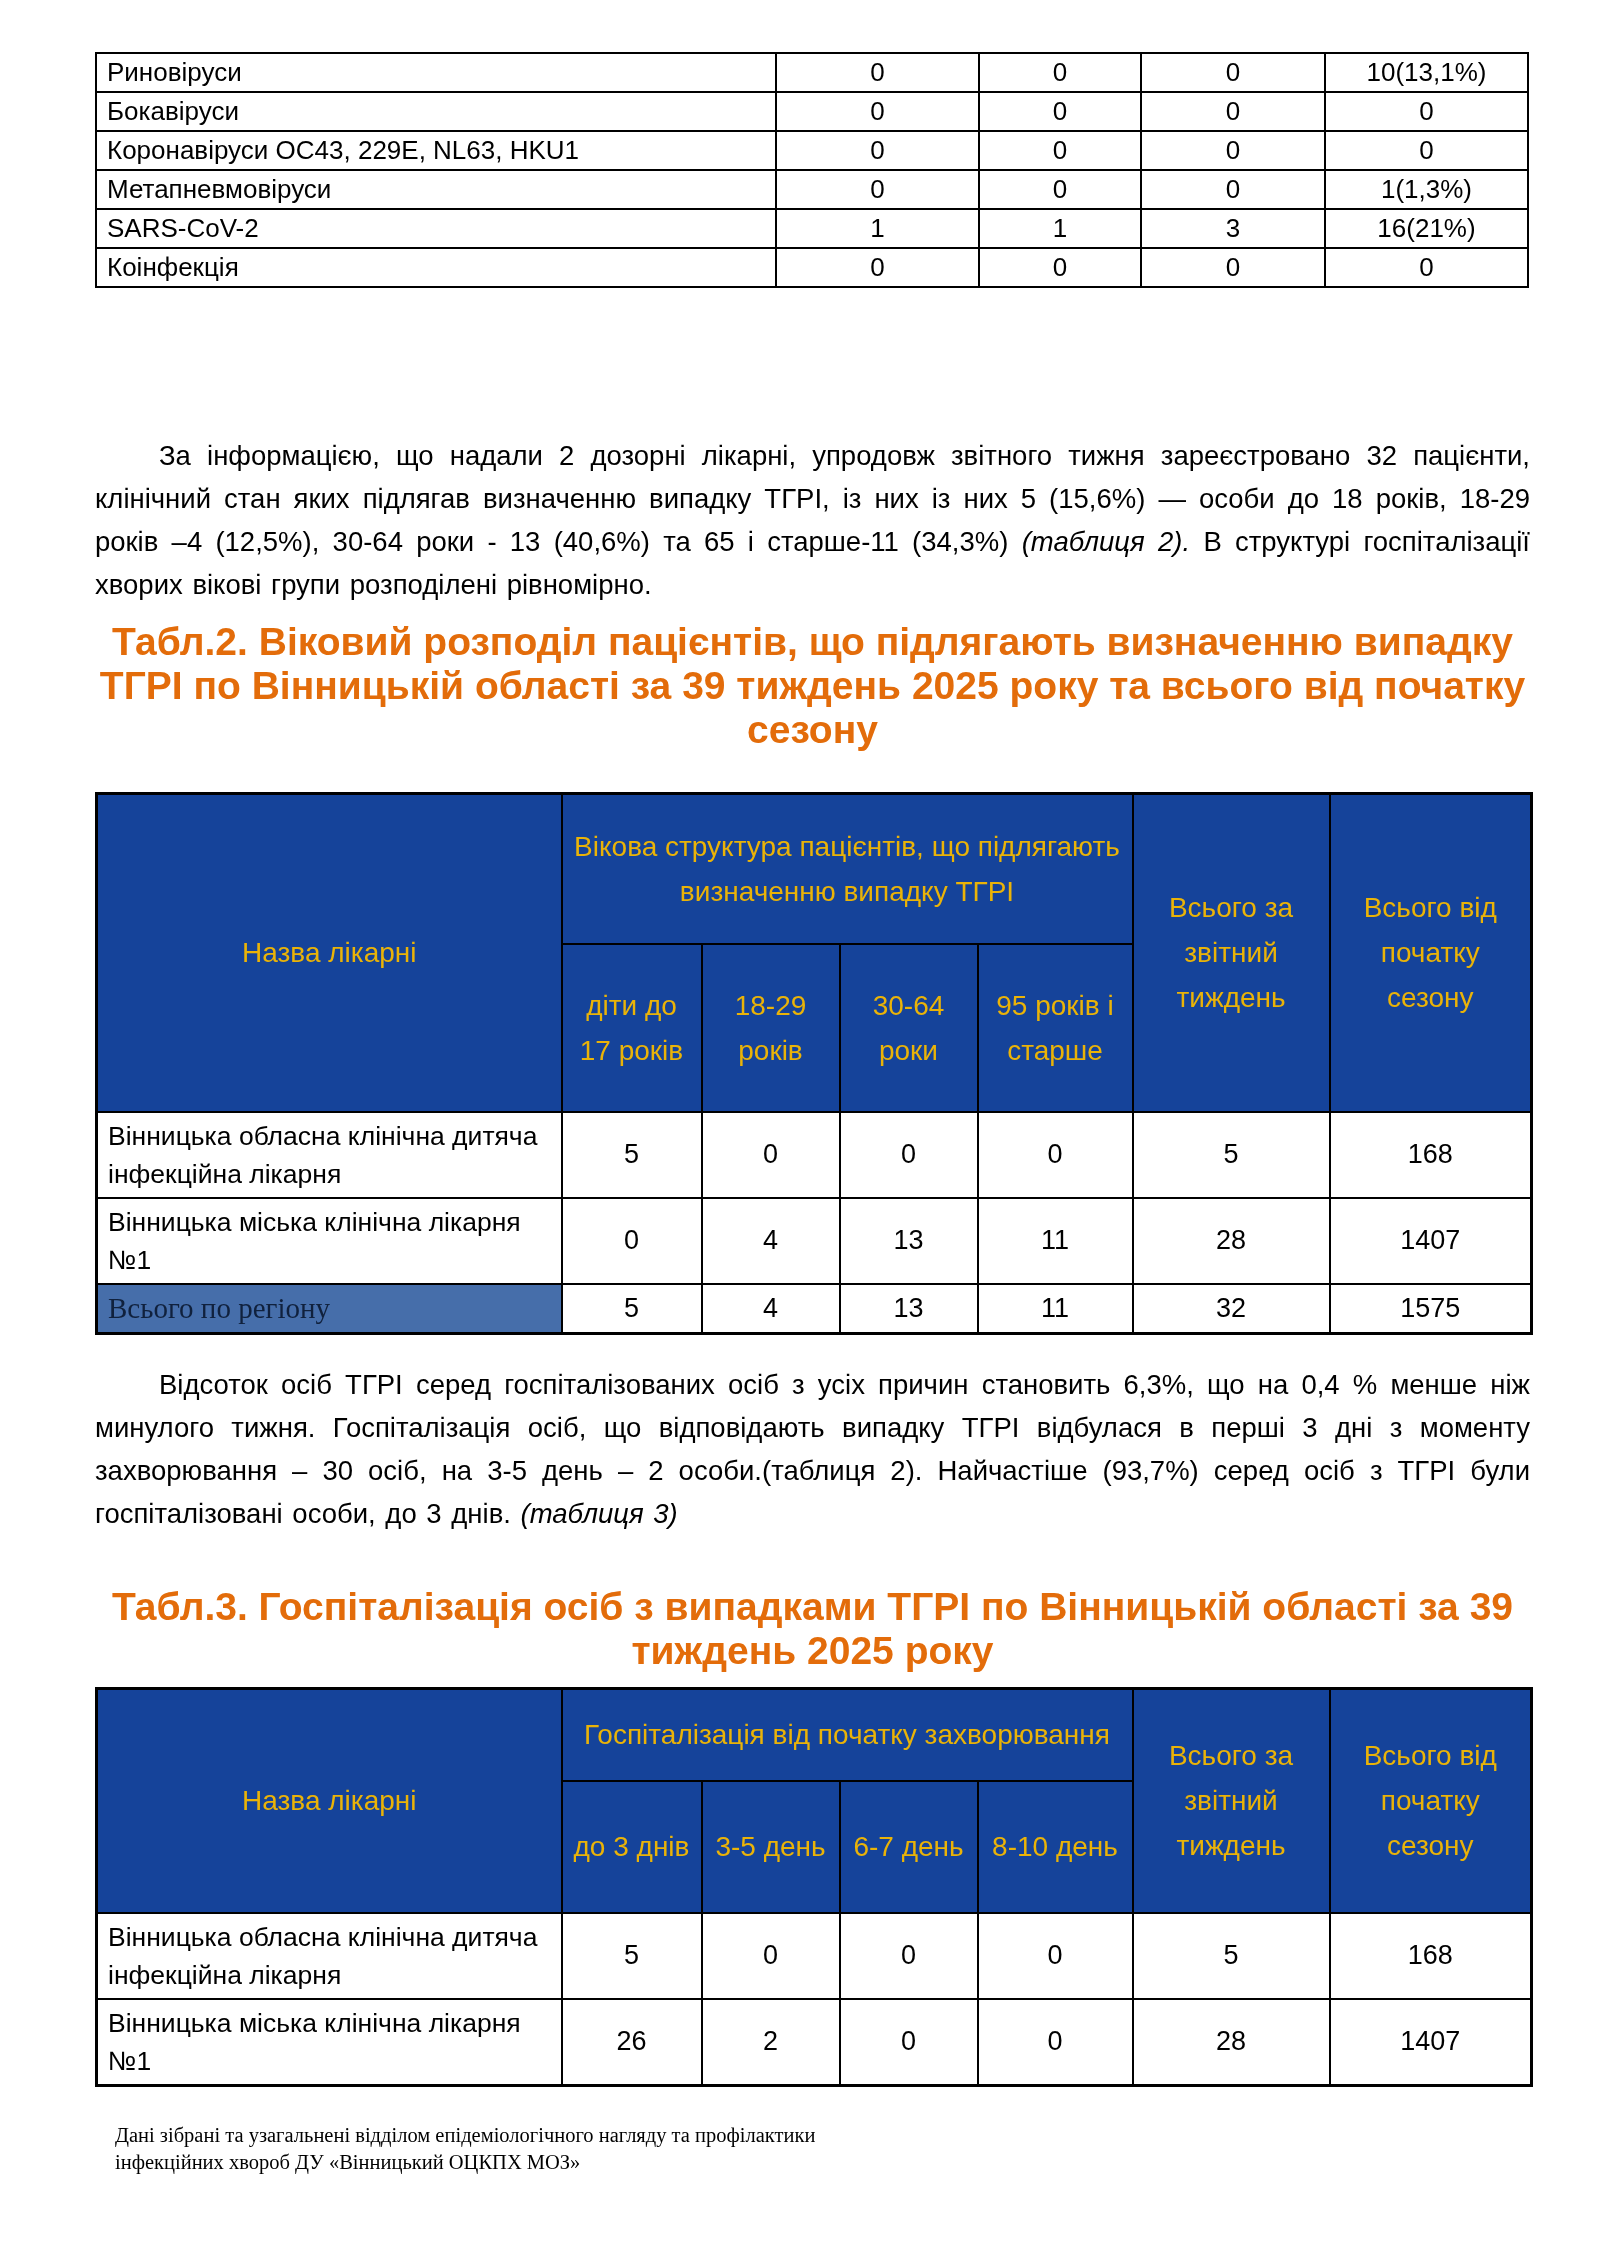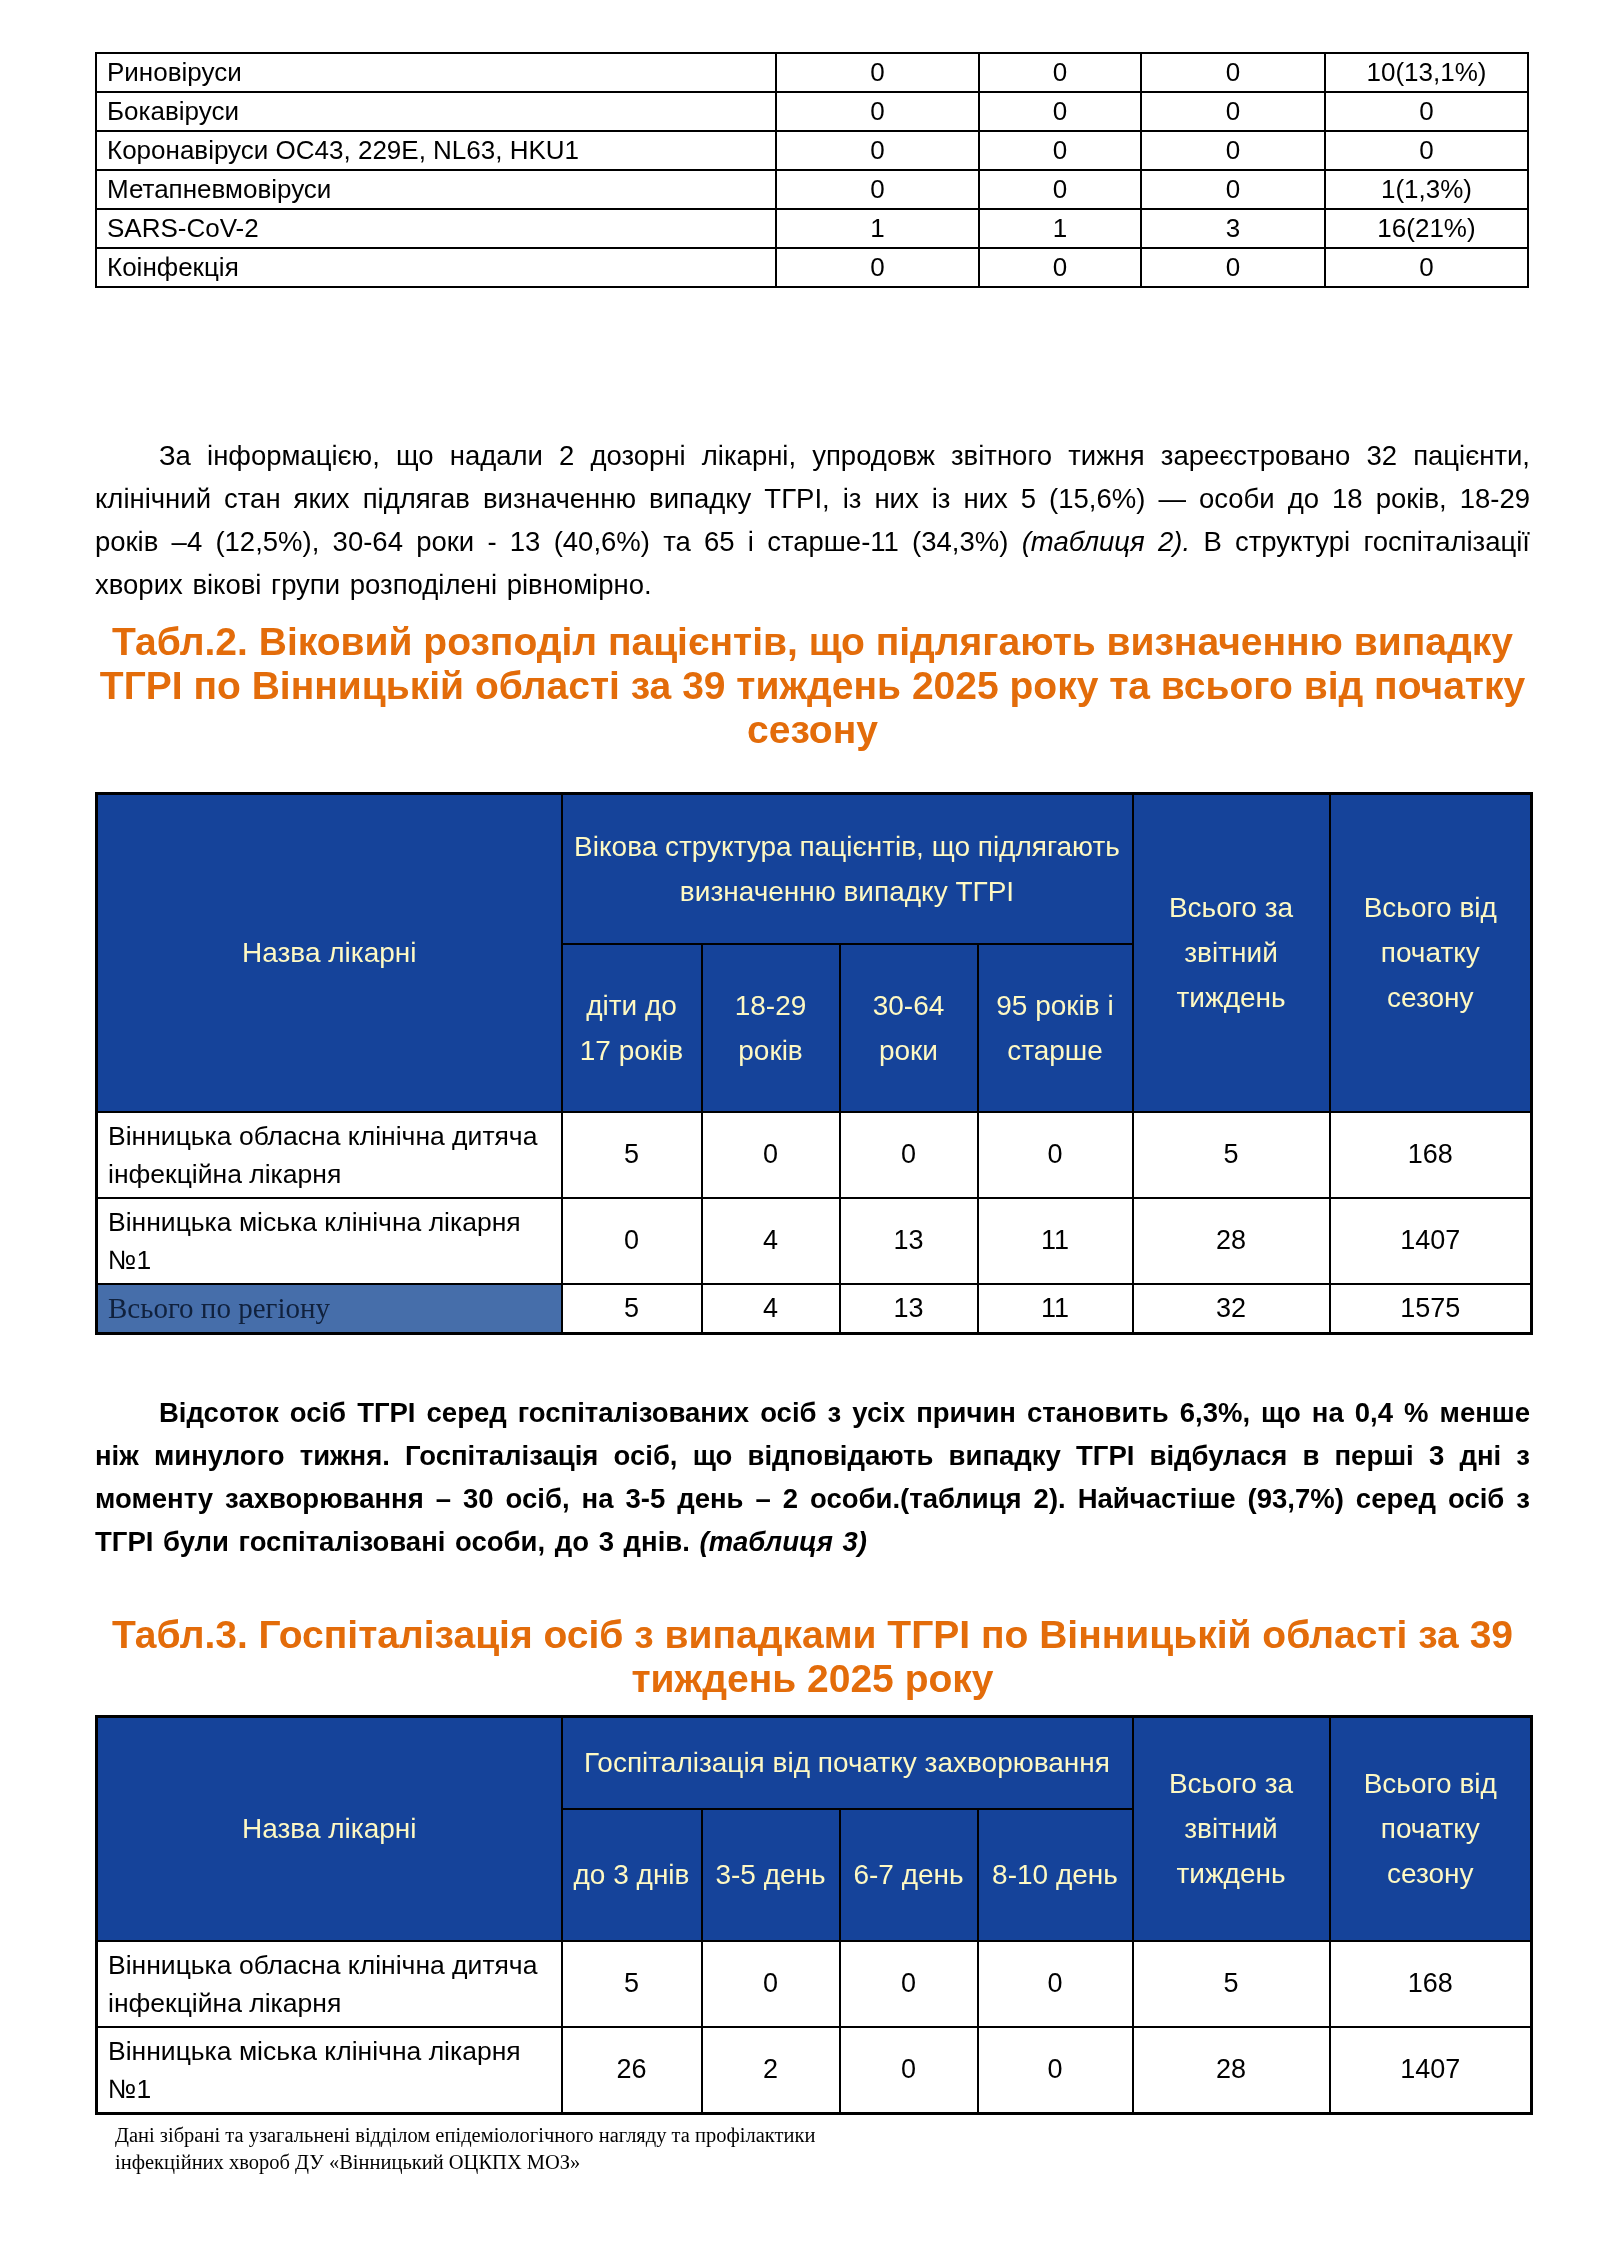--- a/index.html
+++ b/index.html
@@ -34,21 +34,21 @@
   
   .para{
     width:1435px;
     font-size:27.5px;
     line-height:43px;
     text-align:justify;
     text-indent:64px;
     word-spacing:2px;
   }
   .para1{margin-top:146px;}
-  .para2{margin-top:56px;font-weight:bold;}
+  .para2{margin-top:28px;}
   
   .tbl-title{
     width:1435px;
     margin-top:14px;
     text-align:center;
     color:var(--title-orange);
     font-weight:700;
     font-size:39px;
     line-height:44px;
   }
@@ -56,21 +56,21 @@
   
   .data-table{width:1435px;border:3px solid #000;}
   .data-table.t2{margin-top:40px;}
   .data-table.t3{margin-top:14px;}
   .data-table th,.data-table td{
     border:2px solid #000;
     vertical-align:middle;
   }
   .data-table th.hdr{
     background:var(--header-blue);
-    color:#fef9c3;
+    color:#eab308;
     font-weight:400;
     font-size:28px;
     line-height:45px;
     text-align:center;
     padding:4px 6px;
   }
   .t2 th.group-hdr{height:150px;}
   .t2 th.sub{height:168px;}
   .t3 th.group-hdr{height:92px;}
   .t3 th.sub{height:132px;}

